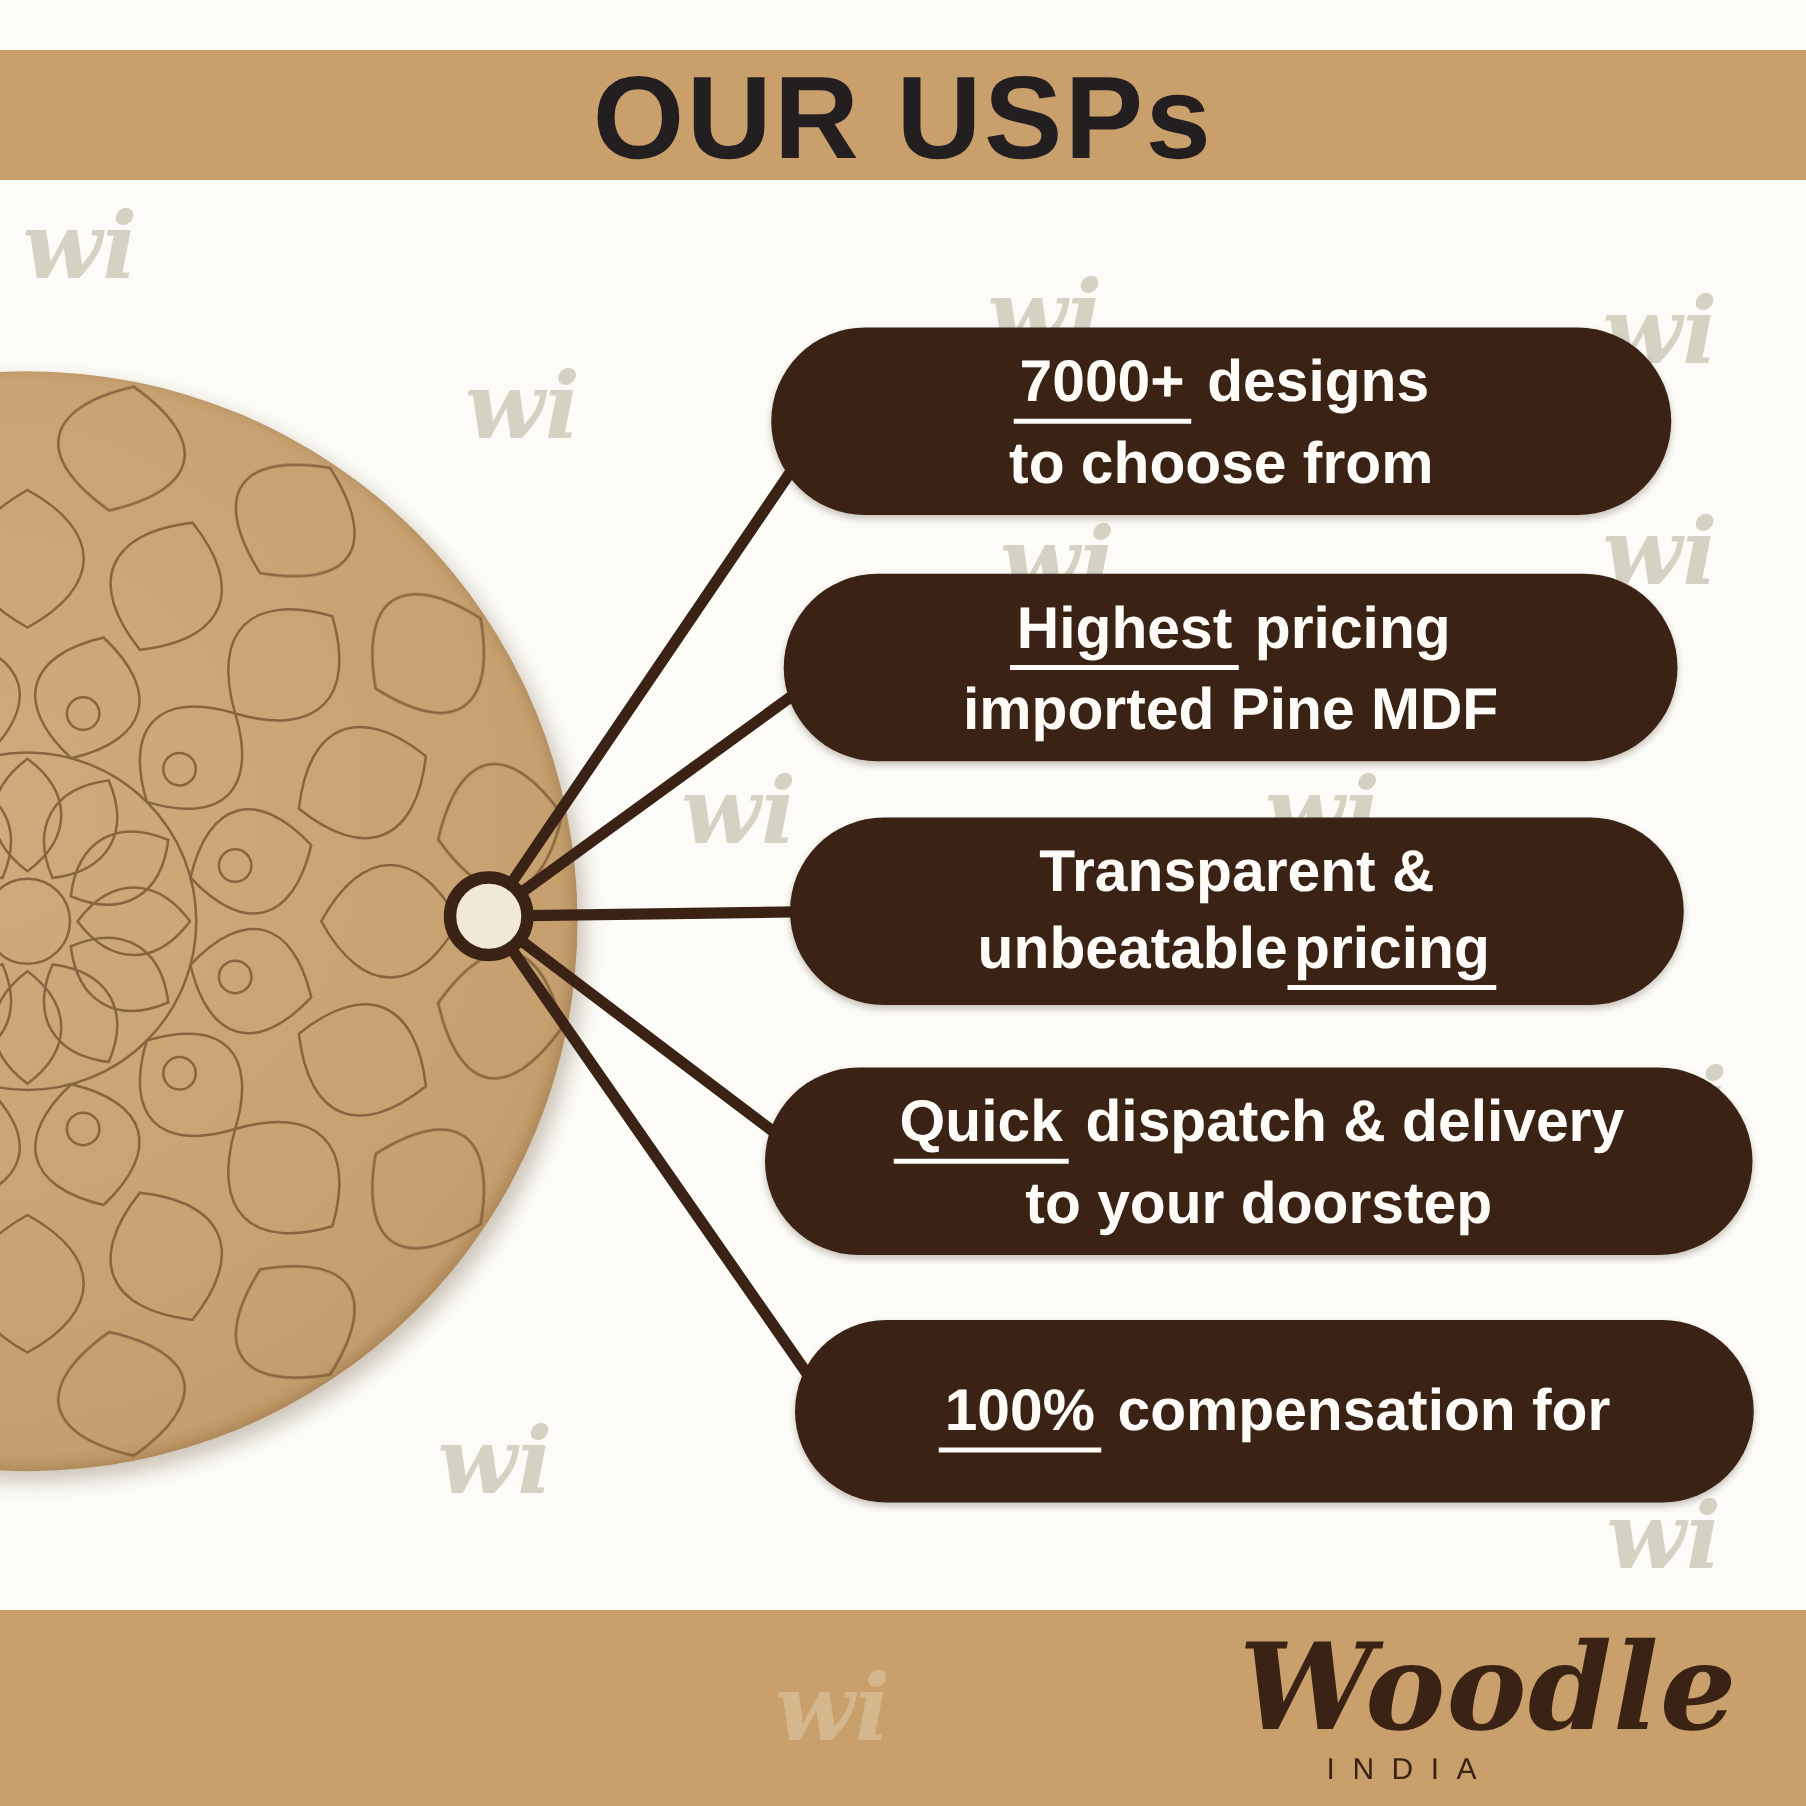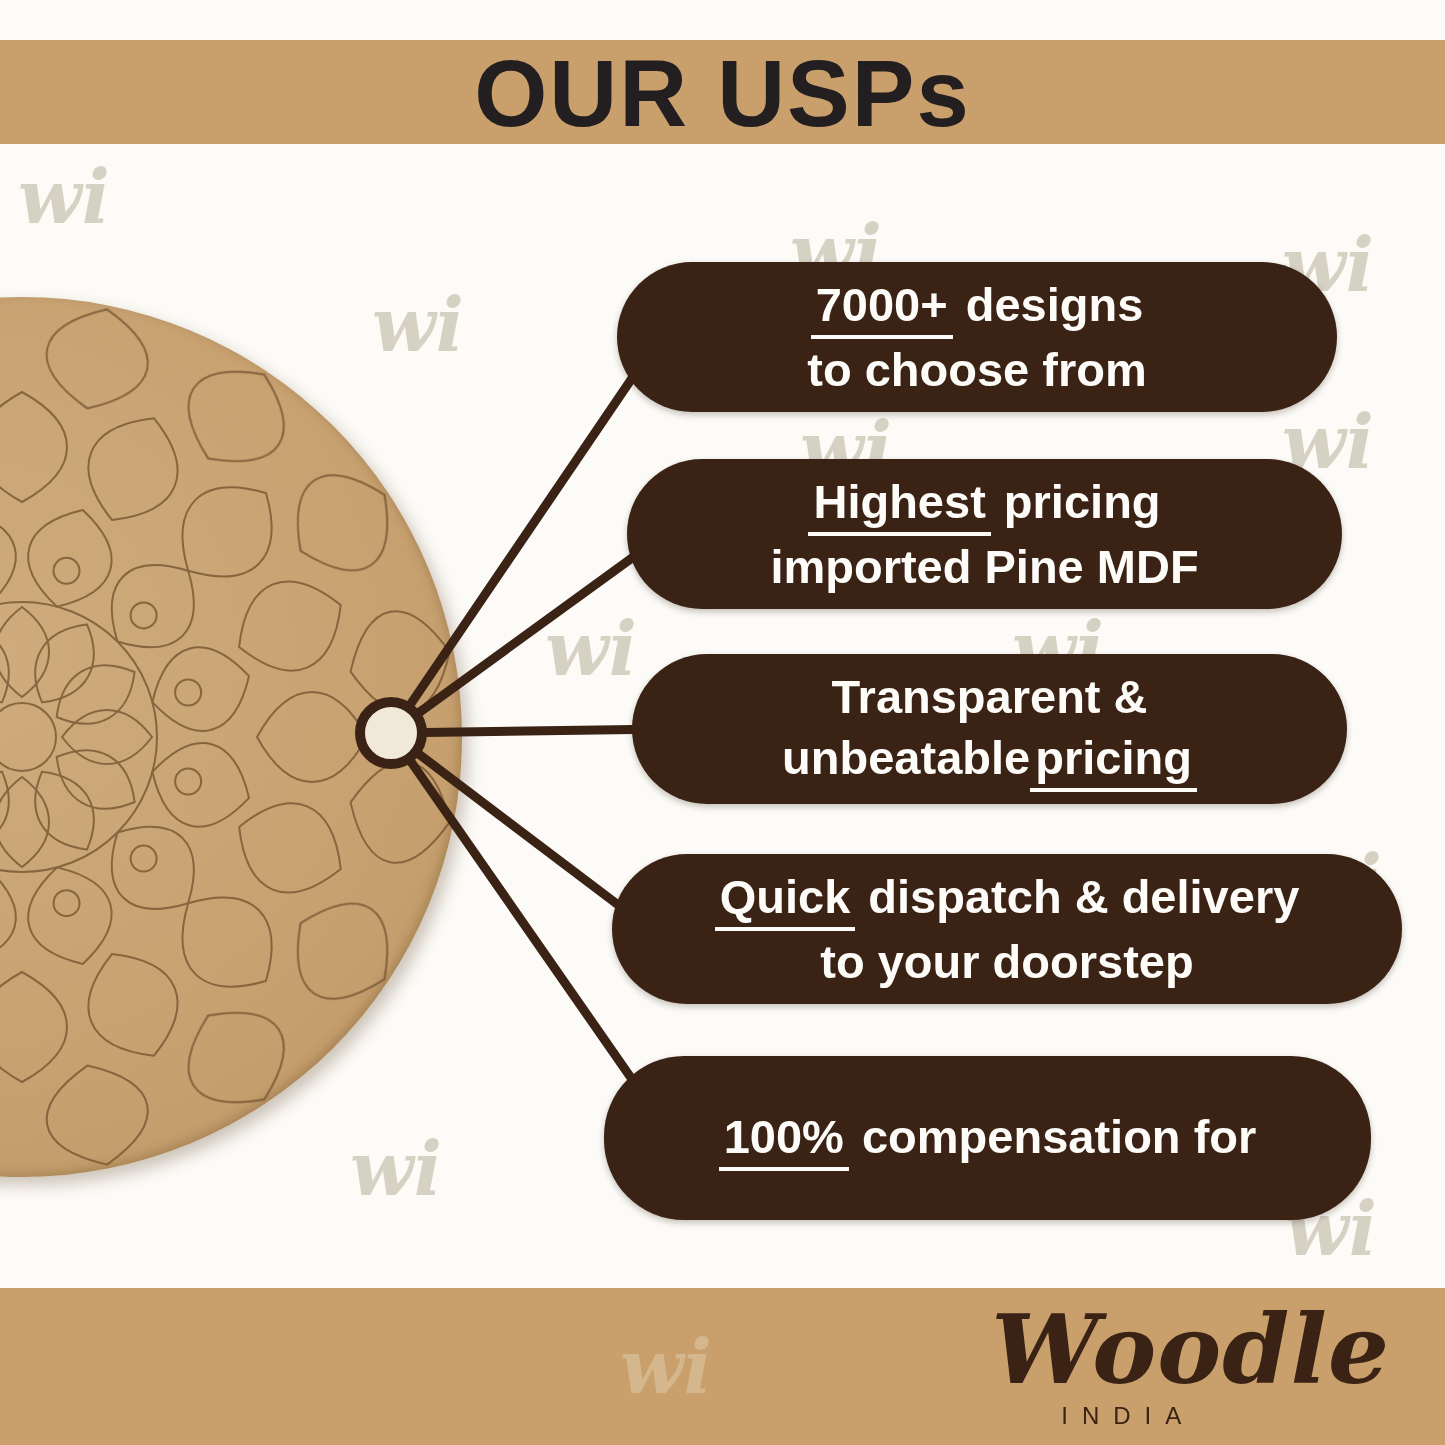--- a/index.html
+++ b/index.html
@@ -54,21 +54,21 @@
   }
   .pill-line { white-space:nowrap; }
   .seg.u {
     display:inline-block; border-bottom:4px solid #fdfcf8;
     padding:0 5px 3px 5px; line-height:54px;
   }
   #pill-0 { left:617px; top:262px; width:720px; height:150px; }
   #pill-1 { left:627px; top:459px; width:715px; height:150px; }
   #pill-2 { left:632px; top:654px; width:715px; height:150px; }
   #pill-3 { left:612px; top:854px; width:790px; height:150px;justify-content:center; }
-  #pill-4 { left:604px; top:1056px; width:767px; height:164px; }
+  #pill-4 { left:636px; top:1056px; width:767px; height:146px; }
 
   
   .footer-logo {
     position:absolute; right:55px; top:1300px; z-index:8; color:#3a2315;
   }
   .brand-word {
     font-family:"DejaVu Serif",serif; font-style:italic; font-weight:bold;
     font-size:96px; line-height:100px; letter-spacing:1px;
   }
   .brand-country {

